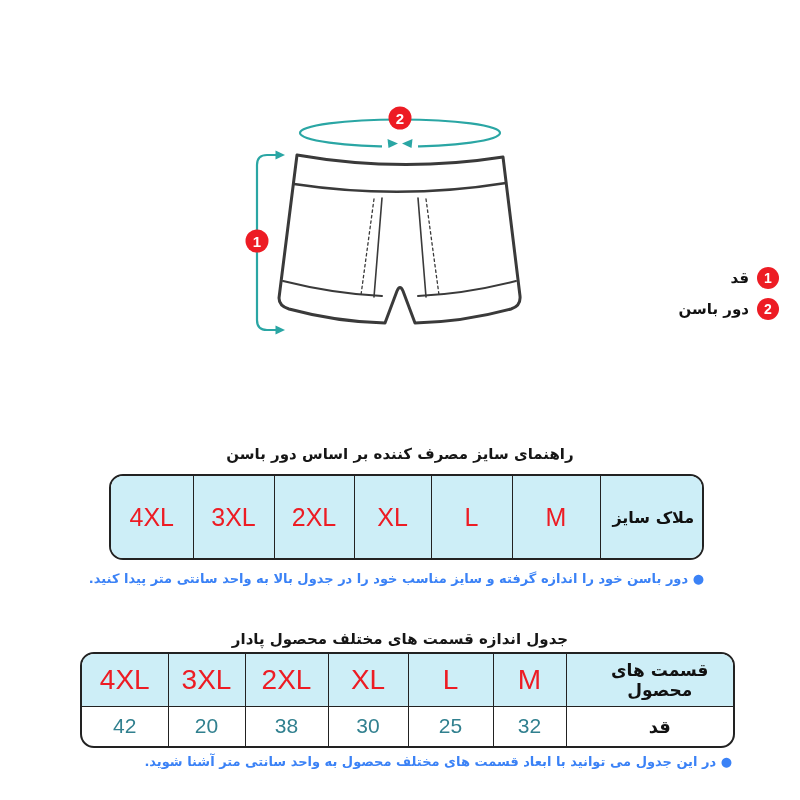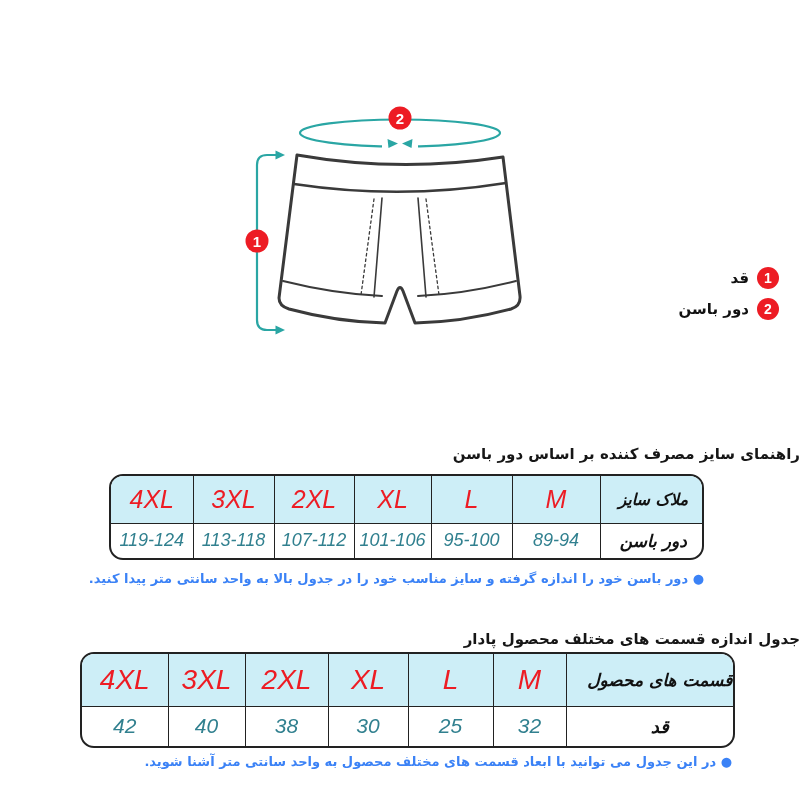--- a/index.html
+++ b/index.html
@@ -12,33 +12,33 @@
   .legend{position:absolute;top:267px;right:21px;direction:rtl;}
   .legend-row{display:flex;align-items:center;gap:8px;margin-bottom:9px;}
   .legend-badge{
     width:22px;height:22px;border-radius:50%;background:#ed1c24;color:#fff;
     font-family:"Liberation Sans",sans-serif;font-weight:bold;font-size:14px;
     display:flex;align-items:center;justify-content:center;flex:0 0 22px;
   }
   .legend-label{font-weight:bold;font-size:15px;color:#111;line-height:22px;}
   
   .sec-title{
-    position:absolute;left:0;width:800px;
+    position:absolute;left:0;width:800px;text-align:center;
     font-weight:bold;font-size:15px;color:#161616;line-height:20px;direction:rtl;
   }
   #title1{top:444px;}
   #title2{top:629px;}
   
   .tablewrap{
     position:absolute;border:2.5px solid #222;border-radius:14px;
     overflow:hidden;background:#fff;box-sizing:border-box;
   }
   #table1{left:109px;top:474px;width:595px;height:86px;}
   #table2{left:80px;top:652px;width:655px;height:96px;}
-  table{border-collapse:collapse;width:100%;height:100%;table-layout:fixed;font-style:italic;}
+  table{border-collapse:collapse;width:100%;height:100%;table-layout:fixed;}
   td{border:1.5px solid #222;text-align:center;vertical-align:middle;padding:0;overflow:hidden;}
   tr:first-child td{border-top:none;}
   tr:last-child td{border-bottom:none;}
   td:first-child{border-left:none;}
   td:last-child{border-right:none;}
   .hdr td{background:#cdeef7;}
   .size-red{color:#ed1c24;font-family:"Liberation Sans",sans-serif;}
   #table1 .size-red{font-size:25px;}
   #table2 .size-red{font-size:28px;}
   .val-teal{color:#31808f;font-family:"Liberation Sans",sans-serif;}
@@ -127,29 +127,20 @@
       <tbody>
           <tr class="hdr">
         <td class="size-red">4XL</td>
         <td class="size-red">3XL</td>
         <td class="size-red">2XL</td>
         <td class="size-red">XL</td>
         <td class="size-red">L</td>
         <td class="size-red">M</td>
         <td class="rowlabel">ملاک سایز</td>
       </tr>
-      <tr>
-        <td class="val-teal">119-124</td>
-        <td class="val-teal">113-118</td>
-        <td class="val-teal">107-112</td>
-        <td class="val-teal">101-106</td>
-        <td class="val-teal">95-100</td>
-        <td class="val-teal">89-94</td>
-        <td class="rowlabel">دور باسن</td>
-      </tr>
     </tbody>
       </table>
   </div>
 
   <div id="notes1" class="notes">
     <div>● دور باسن خود را اندازه گرفته و سایز مناسب خود را در جدول بالا به واحد سانتی متر پیدا کنید.</div>
   </div>
 
   <div id="title2" class="sec-title">جدول اندازه قسمت های مختلف محصول پادار</div>
 
@@ -169,21 +160,21 @@
         <td class="size-red">4XL</td>
         <td class="size-red">3XL</td>
         <td class="size-red">2XL</td>
         <td class="size-red">XL</td>
         <td class="size-red">L</td>
         <td class="size-red">M</td>
         <td class="rowlabel">قسمت های محصول</td>
       </tr>
       <tr>
         <td class="val-teal">42</td>
-        <td class="val-teal">40</td>
+        <td class="val-teal">20</td>
         <td class="val-teal">38</td>
         <td class="val-teal">30</td>
         <td class="val-teal">25</td>
         <td class="val-teal">32</td>
         <td class="rowlabel">قد</td>
       </tr>
     </tbody>
       </table>
   </div>
 

